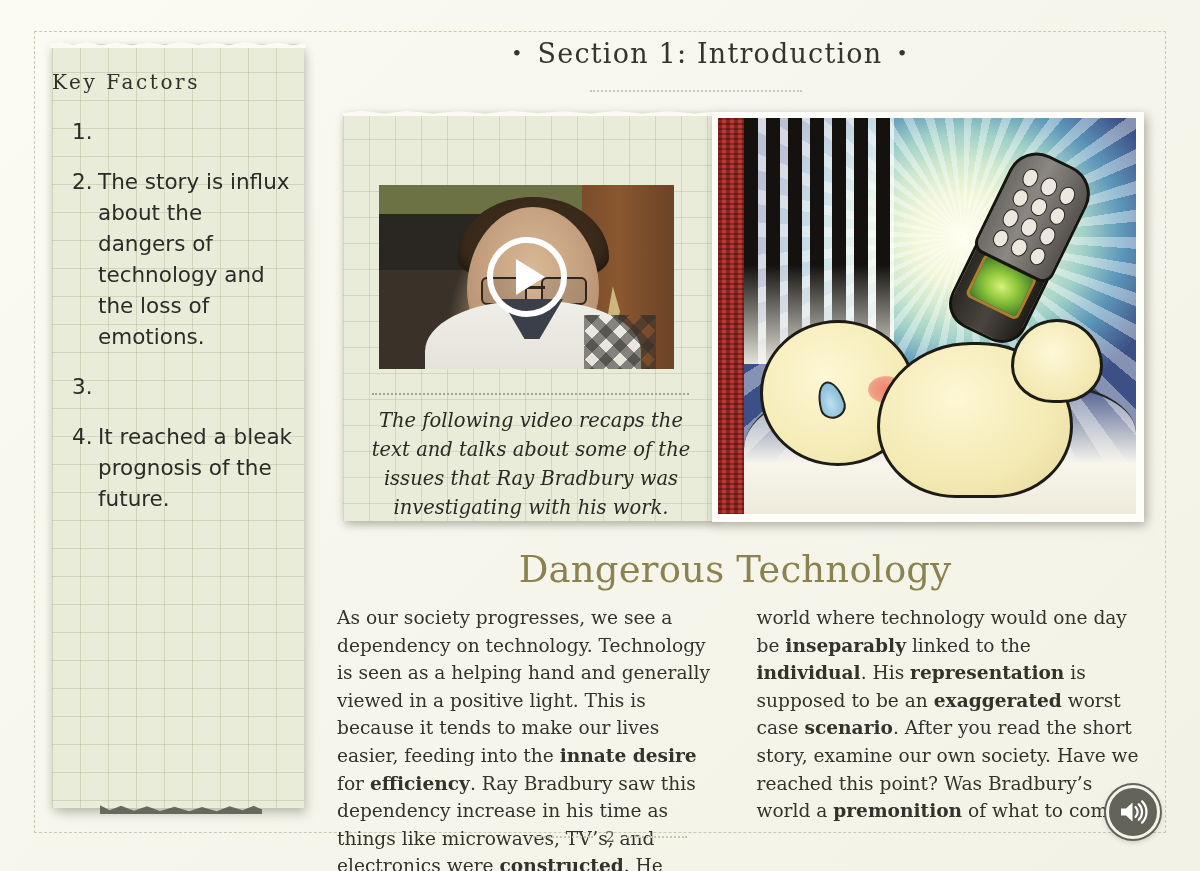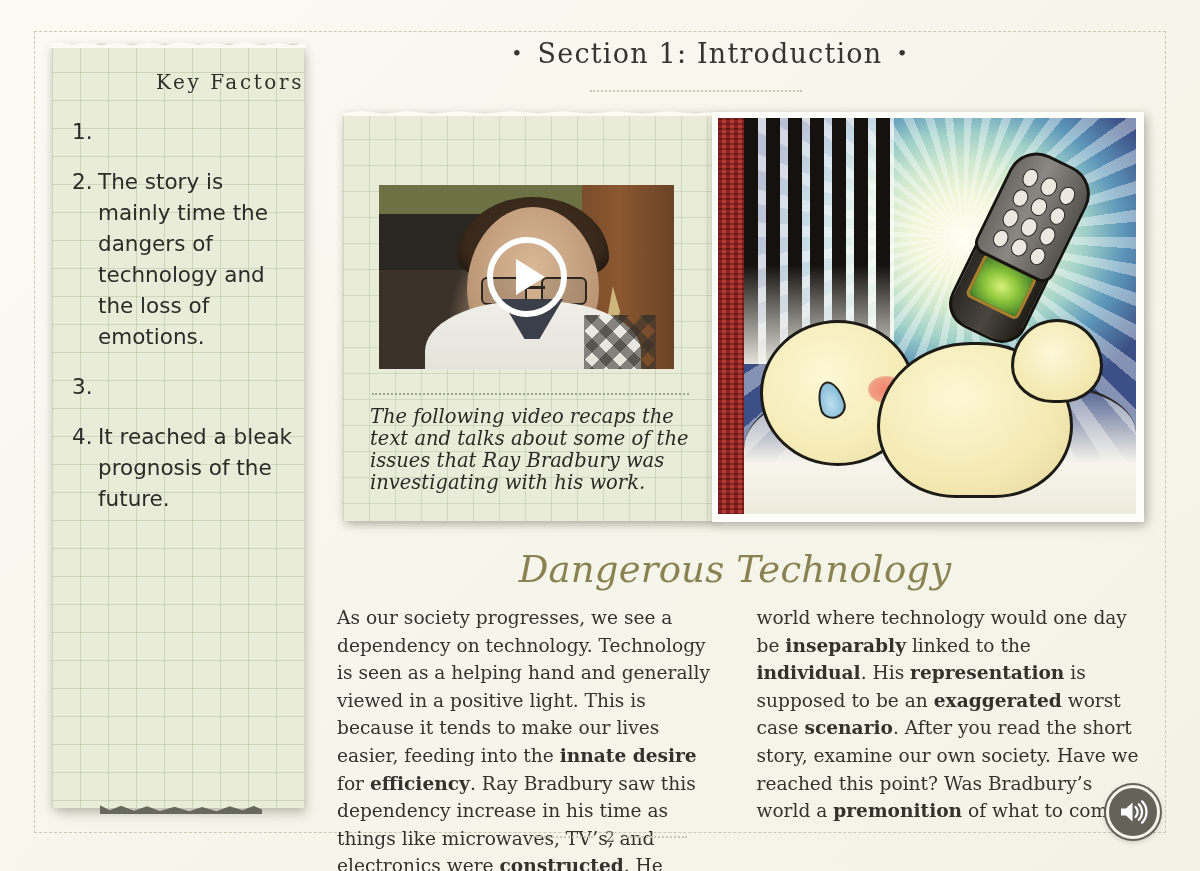--- a/index.html
+++ b/index.html
@@ -99,21 +99,21 @@
     opacity:.85;
     clip-path: polygon(0 20%,6% 65%,13% 25%,21% 70%,29% 30%,37% 72%,46% 34%,55% 76%,63% 36%,72% 74%,80% 30%,88% 66%,95% 26%,100% 60%,100% 100%,0 100%);
     filter: blur(.4px);
   }
 
   .notepad-heading {
     position: absolute;
     top: 26px;
     left: 0;
     width: 100%;
-    text-align: right;
+    text-align: left;
     font-family: "DejaVu Serif", "Liberation Serif", serif;
     font-size: 20px;
     letter-spacing: 2.6px;
     color: #30302a;
   }
   .factors {
     position: absolute;
     top: 72px;
     left: 20px;
     right: 10px;
@@ -280,22 +280,23 @@
     border-top: 2px dotted #9fa58e;
   }
   .movie-caption {
     position: absolute;
     left: 370px;
     top: 406px;
     width: 322px;
     font-family: "DejaVu Serif", "Liberation Serif", serif;
     font-style: italic;
     font-size: 19.5px;
-    line-height: 22px;
+    line-height: 29px;
     color: #2a2a24;
+    text-align: center;
   }
 
   
   .cartoon-shadow{
     position:absolute;
     left:718px; top:118px;
     width:428px; height:406px;
     background:#bdbdb1;
     filter: blur(7px);
     opacity:.55;
@@ -444,21 +445,20 @@
     position: absolute;
     left: 330px;
     top: 548px;
     width: 810px;
     text-align: center;
     font-family: "DejaVu Serif", "Liberation Serif", serif;
     font-size: 37px;
     font-weight: 400;
     color: #8a8351;
     letter-spacing: .2px;
-    font-style: italic;
   }
   .cols {
     position: absolute;
     left: 337px;
     top: 604px;
     width: 802px;
     display: flex;
     gap: 37px;
   }
   .col {
@@ -522,21 +522,21 @@
 
   <div class="notepad-shadow"></div>
   <div class="notepad">
     <div class="notepad-heading">Key Factors</div>
     <div class="factors" id="factors-list">
         <div class="factor">
           <span class="factor-num">1.</span>
         </div>
         <div class="factor">
           <span class="factor-num">2.</span>
-          <span class="factor-txt">The story is mainly time the dangers of technology and the loss of emotions.</span>
+          <span class="factor-txt">The story is influx about the dangers of technology and the loss of emotions.</span>
         </div>
         <div class="factor">
           <span class="factor-num">3.</span>
         </div>
         <div class="factor">
           <span class="factor-num">4.</span>
           <span class="factor-txt">It reached a bleak prognosis of the future.</span>
         </div>
       </div>
     <div class="notepad-rip"></div>

